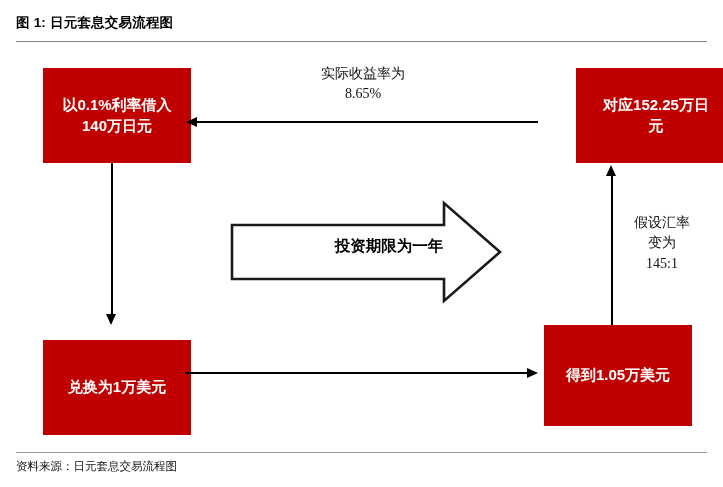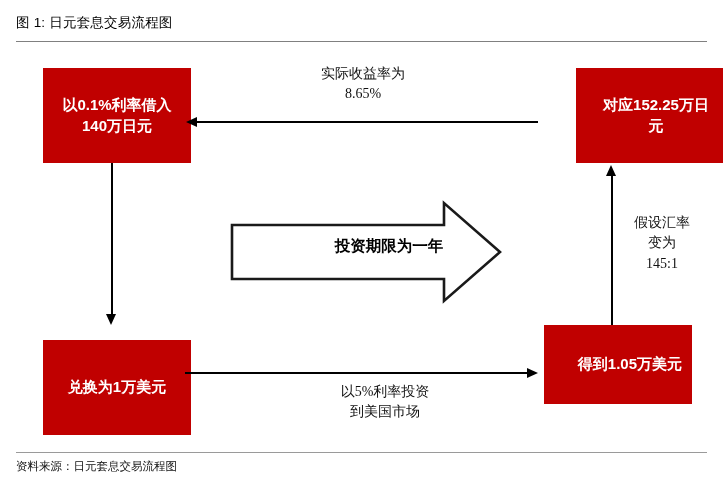--- a/index.html
+++ b/index.html
@@ -18,21 +18,21 @@
     overflow: hidden;
     background: #ffffff;
   }
 
   
   #figure-title {
     position: absolute;
     left: 16px;
     top: 14px;
     font-size: 13.5px;
-    font-weight: normal;
+    font-weight: bold;
     letter-spacing: 0.2px;
     color: #000000;
     white-space: nowrap;
   }
   #header-rule {
     position: absolute;
     left: 16px;
     top: 41px;
     width: 691px;
     height: 0;
@@ -72,21 +72,21 @@
     box-sizing: border-box;
     margin-left: 6px;
   }
   .red-box .box-text {
     display: block;
     padding: 0 10px;
   }
   #box-borrow   { left: 37px;  top: 68px;  width: 148px; height: 95px; }
   #box-yen-back { left: 570px; top: 68px;  width: 160px; height: 95px; }
   #box-usd      { left: 37px;  top: 340px; width: 148px; height: 95px; }
-  #box-usd-gain { left: 538px; top: 325px; width: 148px; height: 79px; justify-content: flex-end; }
+  #box-usd-gain { left: 538px; top: 325px; width: 148px; height: 101px; }
 
   #box-borrow .box-text   { max-width: 120px; }
   #box-yen-back .box-text { max-width: 116px; }
   #box-usd-gain .box-text { max-width: 112px; }
 
   
   .conn {
     position: absolute;
   }
   .h-line {
@@ -217,22 +217,20 @@
   <div class="arrowhead ah-up" id="conn-right-head"></div>
 
   <div class="edge-label" id="label-return">实际收益率为
 8.65%</div>
 
 
   <div class="edge-label" id="label-fx-next">假设汇率
 变为
 145:1</div>
 
-  <div class="edge-label" id="label-invest">以5%利率投资
-到美国市场</div>
 
   <div id="block-arrow">
     <svg viewBox="0 0 272 104" xmlns="http://www.w3.org/2000/svg">
       <polygon points="2,25 214,25 214,3 270,52 214,101 214,79 2,79" fill="#ffffff" stroke="#1a1a1a" stroke-width="2.6" stroke-linejoin="miter"></polygon>
     </svg>
   </div>
   <div id="block-arrow-label">投资期限为一年</div>
 
   <div id="footer-rule"></div>
   <div id="source-note">资料来源：日元套息交易流程图</div>

